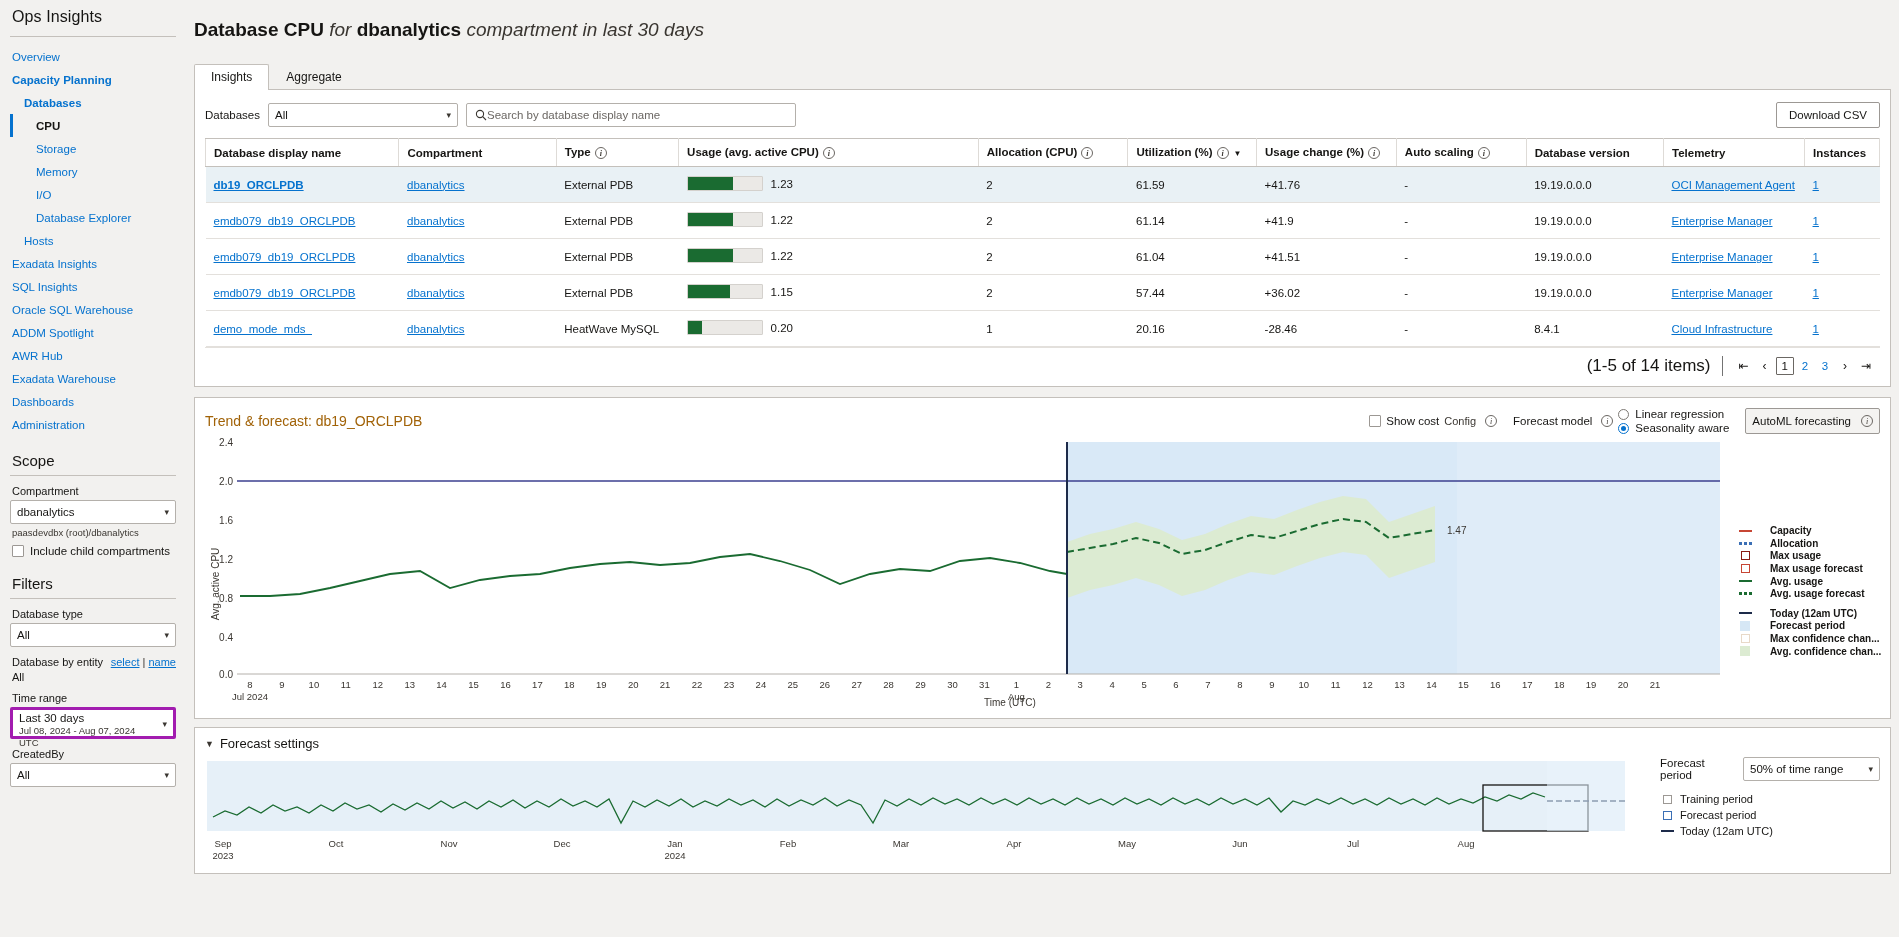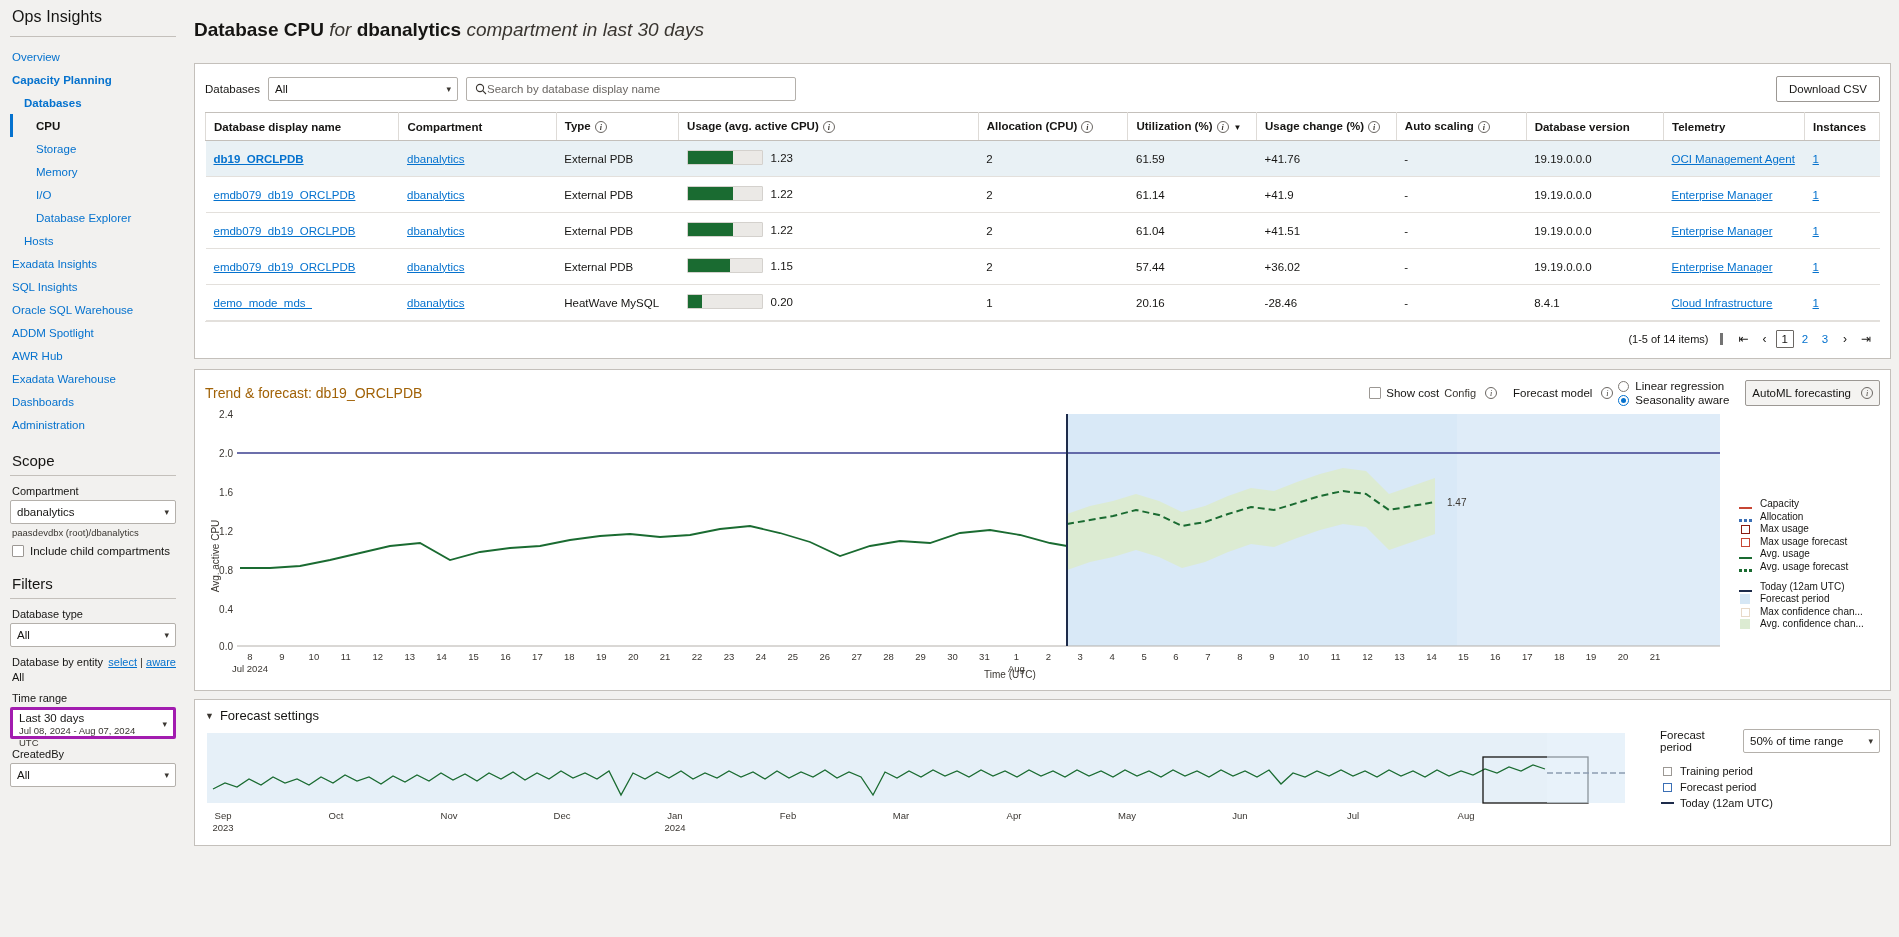--- a/index.html
+++ b/index.html
@@ -138,21 +138,21 @@
     width: 76px; height: 15px; background: #ebe9e6; border: 1px solid #d4d1cd;
     border-radius: 1px; overflow: hidden;
   }
   .bar > i { display: block; height: 100%; background: #1a6b31; }
   .barval { font-size: 11.5px; }
 
   .pager {
     display: flex; align-items: center; justify-content: flex-end;
     gap: 2px; padding: 8px 4px 10px 0; border-top: 1px solid #e3e0dc;
   }
-  .pager .count { font-size: 11px; color: #161513; padding-right: 12px; border-right: 3px solid #737373; margin-right: 8px; text-align: right;}
+  .pager .count { font-size: 17px; color: #161513; padding-right: 12px; border-right: 1px solid #737373; margin-right: 8px; text-align: right;}
   .pg {
     min-width: 18px; height: 18px; display: inline-flex; align-items: center; justify-content: center;
     font-size: 11.5px; color: #0572ce; cursor: pointer; padding: 0 5px;
   }
   .pg.cur { color: #161513; border: 1px solid #6b6763; border-radius: 1px; }
   .pg.arrow { color: #161513; font-size: 12px; }
 
   
   .trend {
     background: #fff; border: 1px solid #c4c0bb; margin: 10px 0 0 8px; padding: 10px 10px 4px 10px;
@@ -170,21 +170,21 @@
     content: ""; position: absolute; left: 2px; top: 2px; width: 5px; height: 5px;
     border-radius: 50%; background: #0572ce;
   }
   .btn-aml {
     height: 26px; padding: 0 6px; background: #f4f3f1; border: 1px solid #9c9894;
     border-radius: 2px; font-size: 11.5px; display: flex; align-items: center; gap: 6px; cursor: pointer;
   }
   .chartzone { display: flex; }
   .chartbox { flex: 1; min-width: 0; }
   .legend { width: 150px; flex: 0 0 150px; padding: 90px 0 0 8px; }
-  .lgi { display: flex; align-items: flex-end; gap: 8px; font-size: 10px; color: #161513; height: 12.6px; white-space: nowrap; }
+  .lgi { display: flex; align-items: center; gap: 18px; font-size: 10px; color: #161513; height: 12.6px; white-space: nowrap; font-weight: bold; }
   .sw { width: 14px; flex: 0 0 14px; display: flex; align-items: center; justify-content: center; }
   .sw-line { width: 13px; height: 2px; }
   .sw-dots { width: 13px; height: 3px; background-repeat: repeat-x; }
   .sw-box { width: 9px; height: 9px; border: 1px solid; background: #fff; }
   .sw-fill { width: 10px; height: 10px; }
 
   
   .fsettings {
     background: #fff; border: 1px solid #c4c0bb; margin: 8px 0 0 8px;
     padding: 8px 10px 6px 10px;
@@ -254,21 +254,21 @@
 
     <div class="field-label">Database type</div>
     <div class="select">
       <span>All</span>
       <span class="arrows">▾</span>
     </div>
 
     <div class="field-label">
       <span>Database by entity</span>
       <span class="inline-links">
-        <a>select</a><span class="sep"> | </span><a>aware</a>
+        <a>select</a><span class="sep"> | </span><a>name</a>
       </span>
     </div>
     <div class="valtext">All</div>
 
     <div class="field-label">Time range</div>
     <div class="select2">
       <div class="l1">Last 30 days</div>
       <div class="l2">Jul 08, 2024 - Aug 07, 2024 UTC</div>
       <span class="arrows">▾</span>
     </div>
@@ -282,20 +282,24 @@
 
   <main class="main">
 
     <h1 class="page-title">
       <span class="bd">Database CPU</span>
       <span class="it">for</span>
       <span class="bd">dbanalytics</span>
       <span class="it">compartment in last 30 days</span>
     </h1>
 
+    <div class="tabbar" id="tabbar">
+        <div class="tab active">Insights</div>
+        <div class="tab">Aggregate</div>
+      </div>
 
     <section class="panel">
       <div class="filterbar">
         <span class="lbl">Databases</span>
         <div class="dbsel">
           <span>All</span>
           <span class="arrows" style="position:absolute;right:6px;font-size:9px;color:#3a3631;">▾</span>
         </div>
         <div class="searchbox">
           <svg width="12" height="12" viewBox="0 0 12 12">

